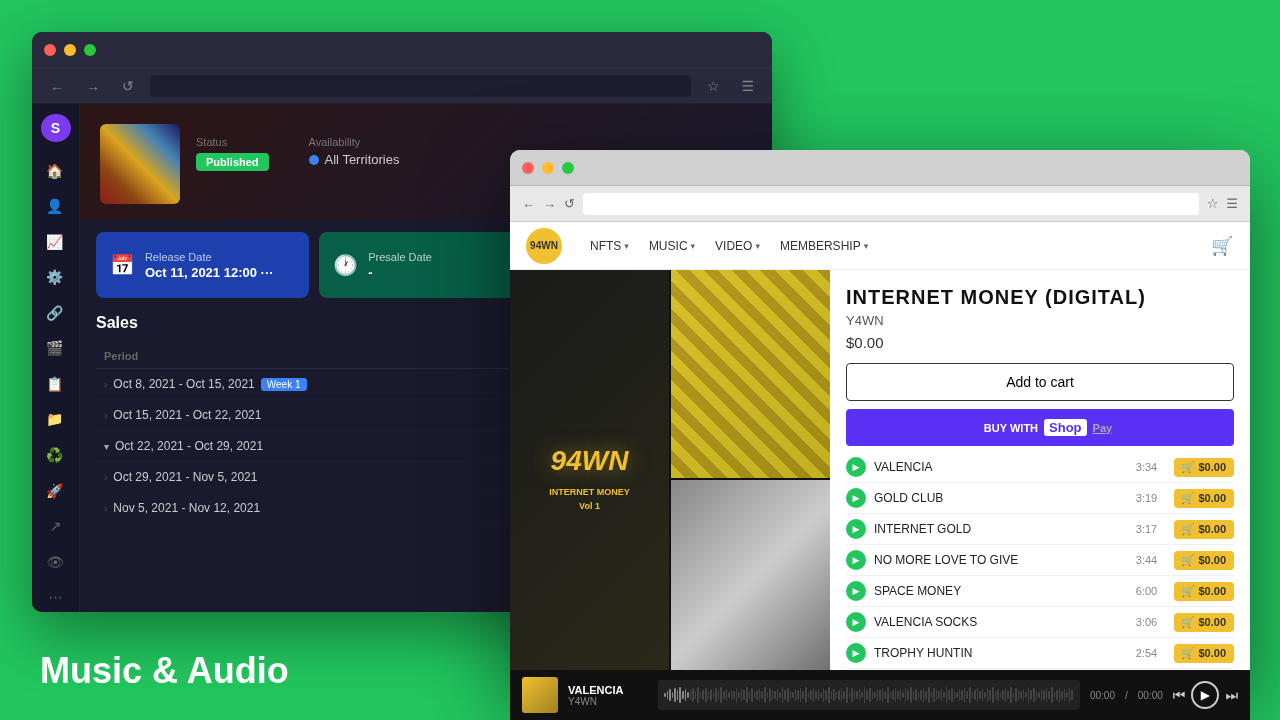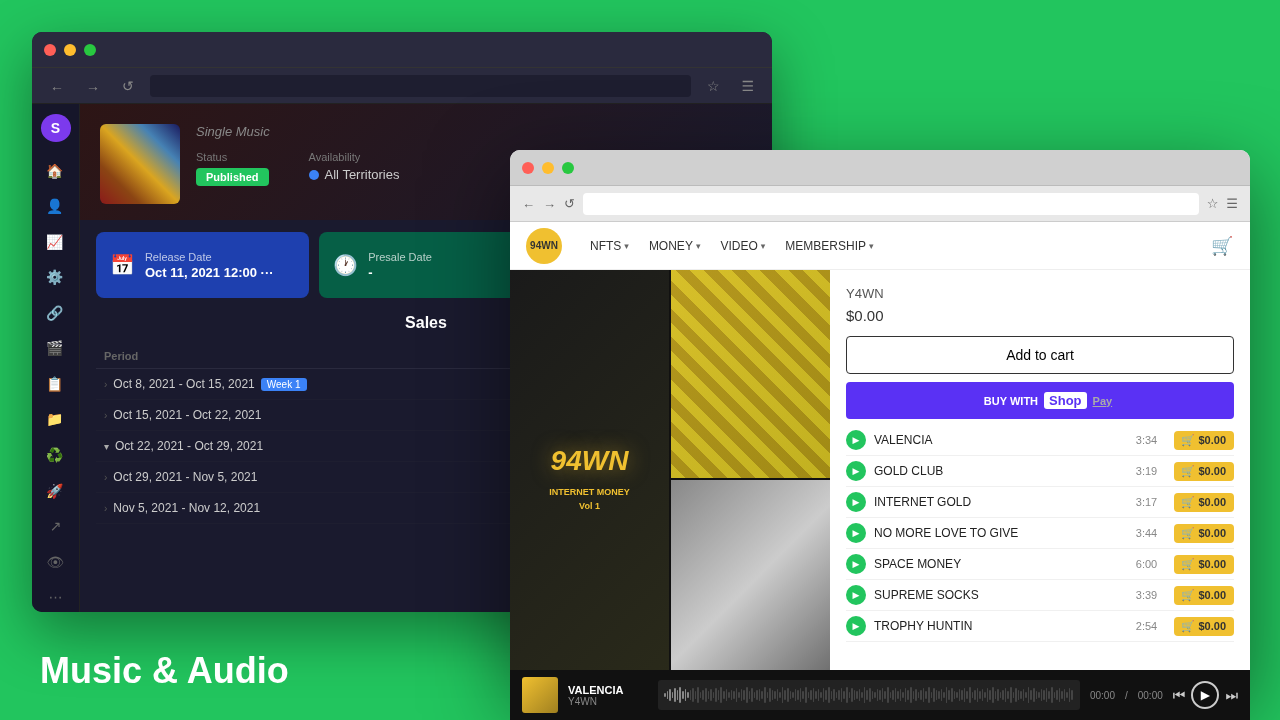--- a/index.html
+++ b/index.html
@@ -234,21 +234,20 @@
 
     
     .sales-section {
       padding: 0 16px 16px;
     }
     .sales-title {
       color: white;
       font-size: 16px;
       font-weight: 600;
       margin-bottom: 12px;
-      text-align: center;
     }
     .sales-table {
       width: 100%;
       border-collapse: collapse;
     }
     .sales-table th {
       text-align: left;
       color: #666;
       font-size: 11px;
       padding: 6px 8px;
@@ -667,21 +666,20 @@
       <div class="sidebar-icon" style="margin-top:auto">⋯</div>
     </div>
 
     <div class="main-content">
 
       <div class="album-header">
         <div class="album-art">
           <div class="album-art-inner"></div>
         </div>
         <div class="album-info">
-          <div class="album-subtitle">Single Music</div>
           <div class="album-meta">
             <div class="meta-group">
               <label>Status</label>
               <span class="status-badge">Published</span>
             </div>
             <div class="meta-group">
               <label>Availability</label>
               <div class="availability">
                 <div class="avail-dot"></div>
                 <span>All Territories</span>
@@ -773,21 +771,21 @@
 
     <div class="store-nav">
       <div class="store-logo">
         <span style="font-size:10px;font-weight:900;">94WN</span>
       </div>
       <div class="nav-link">
         <span>NFTS</span>
         <span class="nav-arrow">▾</span>
       </div>
       <div class="nav-link">
-        <span>MONEY</span>
+        <span>MUSIC</span>
         <span class="nav-arrow">▾</span>
       </div>
       <div class="nav-link">
         <span>VIDEO</span>
         <span class="nav-arrow">▾</span>
       </div>
       <div class="nav-link">
         <span>MEMBERSHIP</span>
         <span class="nav-arrow">▾</span>
       </div>
@@ -810,20 +808,21 @@
             <div style="width:100%;height:100%;background:linear-gradient(135deg,#e8d020 0%,#5a5000 100%);"></div>
           </div>
           <div class="collage-cell collage-cell-5">
             <div style="width:100%;height:100%;background:linear-gradient(45deg,#d0c030 0%,#606020 100%);"></div>
           </div>
         </div>
         <div class="release-date-bar">RELEASE DATE: JULY 08, 2022</div>
       </div>
 
       <div class="store-right">
+        <div class="product-title">INTERNET MONEY (DIGITAL)</div>
         <div class="product-artist">Y4WN</div>
         <div class="product-price">$0.00</div>
         <button class="btn-add-cart">Add to cart</button>
         <button class="btn-shop-pay">
           <span style="font-size:11px;margin-left:16px;">BUY WITH</span>
           <span style="font-size:13px;font-weight:800;background:white;color:#5a31f4;padding:1px 5px;border-radius:3px;">Shop</span>
           <span style="font-size:11px;color:#aaa;text-decoration:underline;">Pay</span>
         </button>
 
         
@@ -868,22 +867,22 @@
     <div class="track-play-btn">▶</div>
     <span class="track-name">SPACE MONEY</span>
     <span class="track-duration">6:00</span>
     <button class="track-price-btn">
       <span>🛒</span>
       <span>$0.00</span>
     </button>
   </li>
             <li class="track-item">
     <div class="track-play-btn">▶</div>
-    <span class="track-name">SUPREME SOCKS</span>
-    <span class="track-duration">3:39</span>
+    <span class="track-name">VALENCIA SOCKS</span>
+    <span class="track-duration">3:06</span>
     <button class="track-price-btn">
       <span>🛒</span>
       <span>$0.00</span>
     </button>
   </li>
             <li class="track-item">
     <div class="track-play-btn">▶</div>
     <span class="track-name">TROPHY HUNTIN</span>
     <span class="track-duration">2:54</span>
     <button class="track-price-btn">

